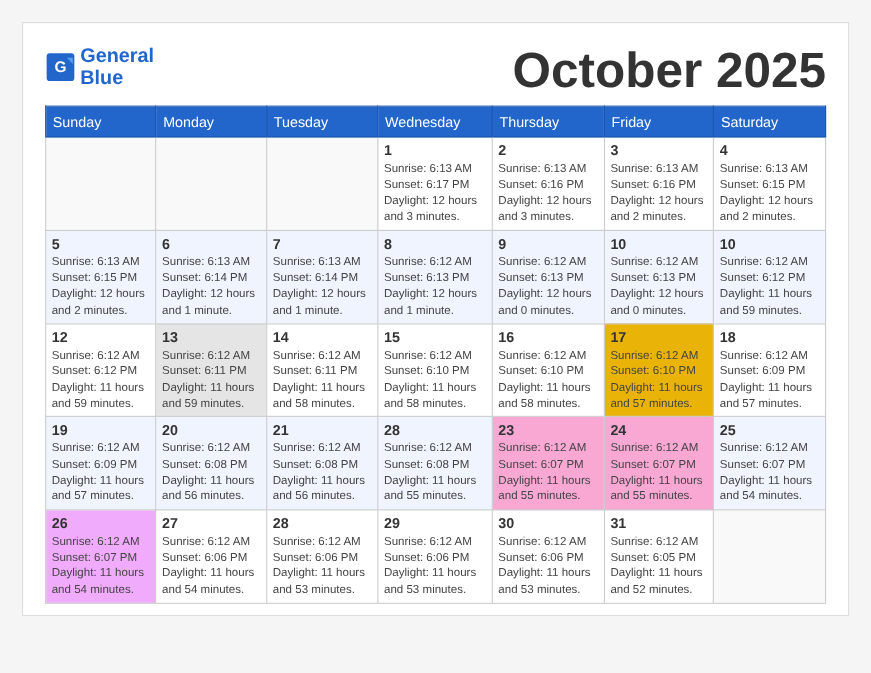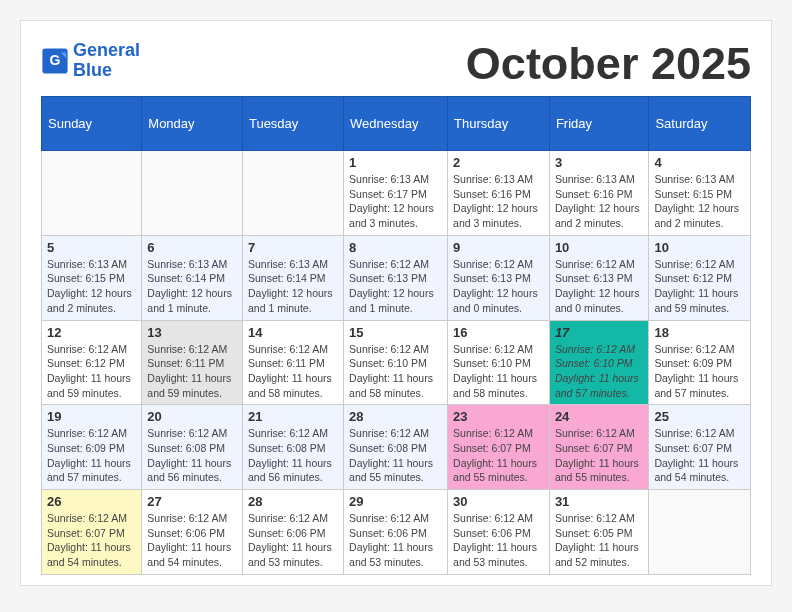--- a/index.html
+++ b/index.html
@@ -54,21 +54,21 @@
     }
     .calendar {
       width: 100%;
       border-collapse: collapse;
       font-size: 11px;
     }
     .calendar th {
       background: #2266cc;
       color: #fff;
       text-align: left;
-      padding: 19px 6px;
+      padding: 6px 6px;
       font-size: 13px;
       font-weight: normal;
       border: 1px solid #1a55aa;
     }
     .calendar td {
       vertical-align: top;
       border: 1px solid #ccc;
       padding: 4px 5px;
       width: 108px;
       min-height: 80px;
@@ -189,21 +189,21 @@
             <div class="day-info">Sunrise: 6:12 AM<br>Sunset: 6:11 PM<br>Daylight: 11 hours and 58 minutes.</div>
           </td>
           <td style="background-color: rgb(255, 255, 255);">
             <span class="day-number">15</span>
             <div class="day-info">Sunrise: 6:12 AM<br>Sunset: 6:10 PM<br>Daylight: 11 hours and 58 minutes.</div>
           </td>
           <td style="background-color: rgb(255, 255, 255);">
             <span class="day-number">16</span>
             <div class="day-info">Sunrise: 6:12 AM<br>Sunset: 6:10 PM<br>Daylight: 11 hours and 58 minutes.</div>
           </td>
-          <td style="background-color: #14b8a6; font-style: italic;">
+          <td style="background-color: #eab308;">
             <span class="day-number">17</span>
             <div class="day-info">Sunrise: 6:12 AM<br>Sunset: 6:10 PM<br>Daylight: 11 hours and 57 minutes.</div>
           </td>
           <td style="background-color: rgb(255, 255, 255);">
             <span class="day-number">18</span>
             <div class="day-info">Sunrise: 6:12 AM<br>Sunset: 6:09 PM<br>Daylight: 11 hours and 57 minutes.</div>
           </td>
         </tr>
         <tr>
           <td style="background-color: rgb(240, 244, 255);">
@@ -229,21 +229,21 @@
           <td style="background-color: #f9a8d4;">
             <span class="day-number">24</span>
             <div class="day-info">Sunrise: 6:12 AM<br>Sunset: 6:07 PM<br>Daylight: 11 hours and 55 minutes.</div>
           </td>
           <td style="background-color: rgb(240, 244, 255);">
             <span class="day-number">25</span>
             <div class="day-info">Sunrise: 6:12 AM<br>Sunset: 6:07 PM<br>Daylight: 11 hours and 54 minutes.</div>
           </td>
         </tr>
         <tr>
-          <td style="background-color: #fef9c3;">
+          <td style="background-color: #f0abfc;">
             <span class="day-number">26</span>
             <div class="day-info">Sunrise: 6:12 AM<br>Sunset: 6:07 PM<br>Daylight: 11 hours and 54 minutes.</div>
           </td>
           <td style="background-color: rgb(255, 255, 255);">
             <span class="day-number">27</span>
             <div class="day-info">Sunrise: 6:12 AM<br>Sunset: 6:06 PM<br>Daylight: 11 hours and 54 minutes.</div>
           </td>
           <td style="background-color: rgb(255, 255, 255);">
             <span class="day-number">28</span>
             <div class="day-info">Sunrise: 6:12 AM<br>Sunset: 6:06 PM<br>Daylight: 11 hours and 53 minutes.</div>

